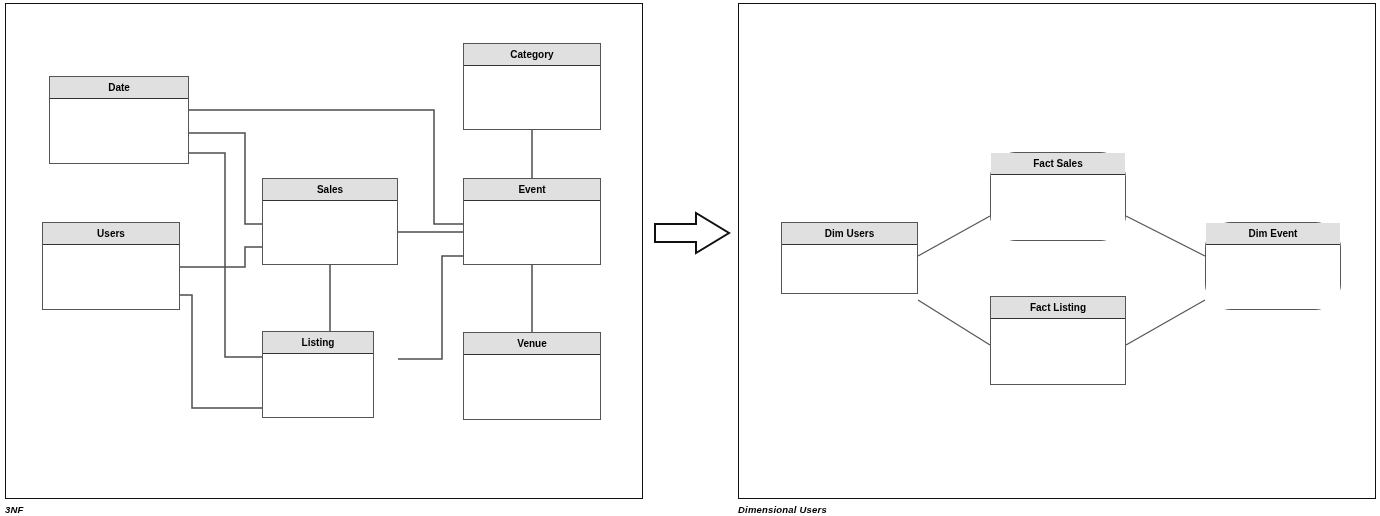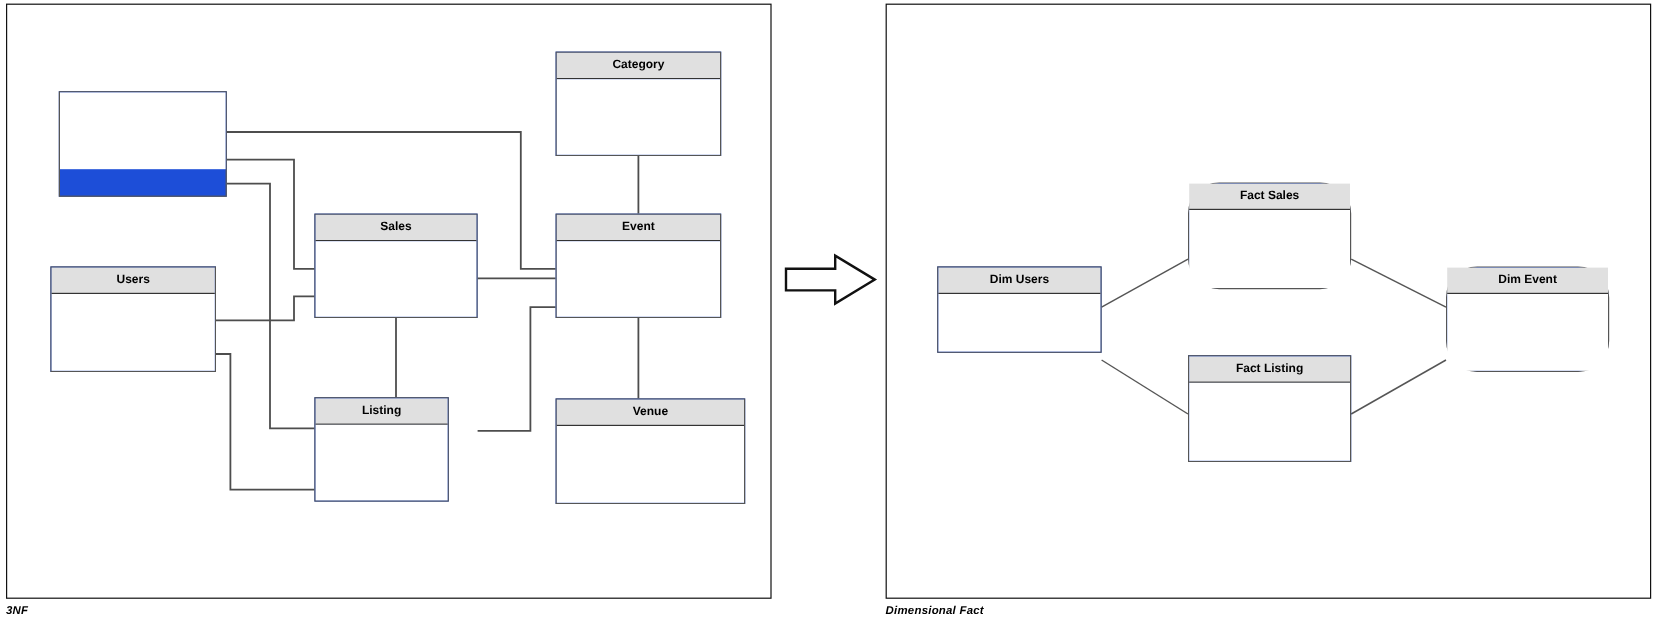--- a/index.html
+++ b/index.html
@@ -124,20 +124,21 @@
     <path d="M 330,265 L 330,331"></path>
 
     <path d="M 398,359 L 442,359 L 442,256 L 463,256"></path>
 
     <path d="M 532,130 L 532,178"></path>
 
     <path d="M 532,265 L 532,332"></path>
   </svg>
 
   <div class="entity" style="left:49px; top:76px; width:140px; height:88px;">
+    <div class="ent-header">Date</div>
     <div class="ent-body"></div>
   </div>
 
   <div class="entity" style="left:42px; top:222px; width:138px; height:88px;">
     <div class="ent-header">Users</div>
     <div class="ent-body"></div>
   </div>
 
   <div class="entity" style="left:262px; top:178px; width:136px; height:87px;">
     <div class="ent-header">Sales</div>
@@ -152,21 +153,21 @@
   <div class="entity" style="left:463px; top:43px; width:138px; height:87px;">
     <div class="ent-header">Category</div>
     <div class="ent-body"></div>
   </div>
 
   <div class="entity" style="left:463px; top:178px; width:138px; height:87px;">
     <div class="ent-header">Event</div>
     <div class="ent-body"></div>
   </div>
 
-  <div class="entity" style="left:463px; top:332px; width:158px; height:88px;">
+  <div class="entity" style="left:463px; top:332px; width:138px; height:88px;">
     <div class="ent-header">Venue</div>
     <div class="ent-body"></div>
   </div>
 
   <svg id="arrow-shape" viewBox="0 0 80 50" preserveAspectRatio="none">
     <polygon points="3,16 44,16 44,5 77,25 44,45 44,34 3,34"></polygon>
   </svg>
 
   <div class="panel" id="panel-right"></div>
 
@@ -191,15 +192,15 @@
     <div class="ent-header">Fact Listing</div>
     <div class="ent-body"></div>
   </div>
 
   <div class="entity" style="left:1205px; top:222px; width:136px; height:88px;border-radius:26px;">
     <div class="ent-header">Dim Event</div>
     <div class="ent-body"></div>
   </div>
 
   <div class="caption" id="caption-left">3NF</div>
-  <div class="caption" id="caption-right">Dimensional Fact</div>
+  <div class="caption" id="caption-right">Dimensional Users</div>
 
 </div>
 
 </body></html>

